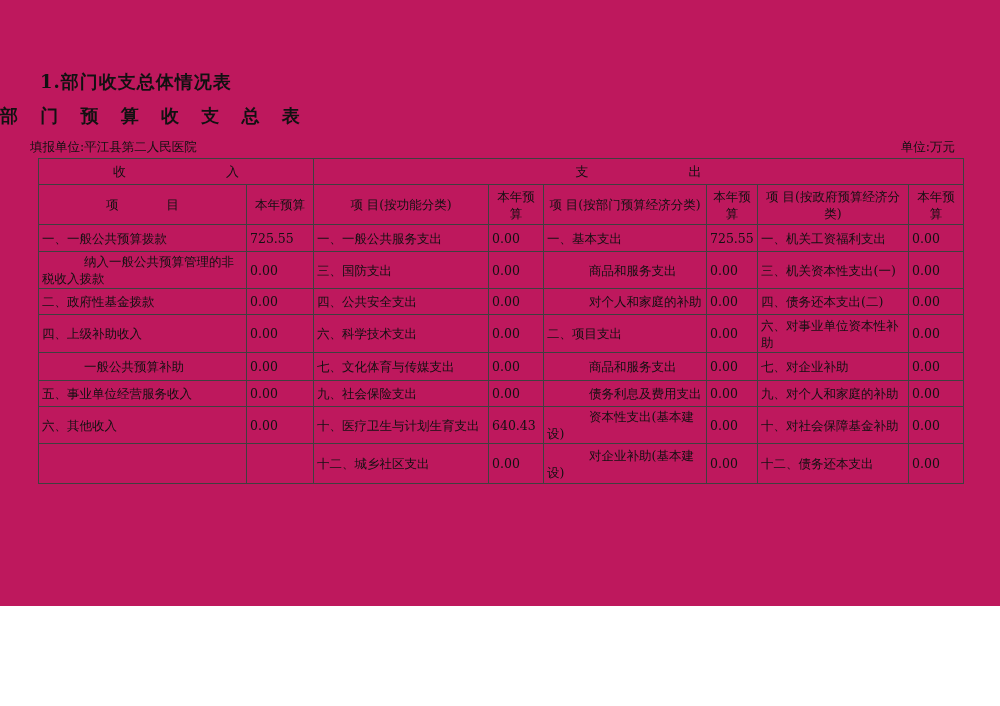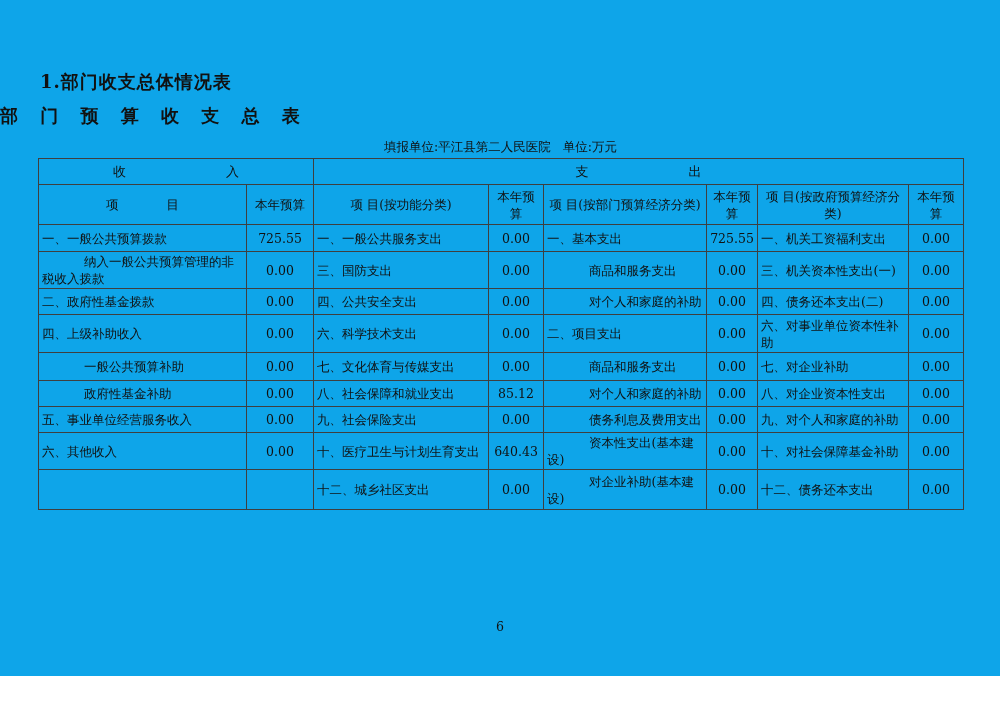--- a/index.html
+++ b/index.html
@@ -2,34 +2,34 @@
 <html><head>
 <meta charset="utf-8">
 <style>
   * { box-sizing: border-box; }
   html, body { margin: 0; padding: 0; background: #ffffff; }
   body {
     width: 1000px; height: 706px;
     font-family: "DejaVu Serif", "Liberation Serif", serif;
     color: #111111;
   }
-  .page { position: relative; width: 1000px; height: 676px; background: #0ea5e9; overflow: hidden; }
+  .page { position: relative; width: 1000px; height: 606px; background: #be185d; overflow: hidden; }
 
   .sec-title {
     position: absolute; left: 40px; top: 70px;
     font-size: 18px; font-weight: bold; letter-spacing: 1px;
   }
   .table-title {
     position: absolute; left: 0; top: 104px; width: 1000px;
     text-align: left; font-size: 18px; font-weight: bold;
     word-spacing: 14px; letter-spacing: 1px;
   }
   .info-line {
-    position: absolute; left: 38px; top: 139px; width: 925px;
-    display: flex; justify-content: center;
+    position: absolute; left: 30px; top: 139px; width: 925px;
+    display: flex; justify-content: space-between;
     font-size: 12.5px;
     gap: 12px;
   }
 
   table.budget {
     position: absolute; left: 38px; top: 158px;
     width: 925px; border-collapse: collapse; table-layout: fixed;
     border: 1.5px solid #3a3a3a;
   }
   table.budget td {
@@ -37,21 +37,21 @@
     font-size: 12.5px; line-height: 17px;
     padding: 1px 3px; vertical-align: middle;
     overflow: hidden;
   }
   tr.ghdr td { text-align: center; font-size: 13px; }
   tr.chdr td { text-align: center; font-size: 12.5px; padding: 1px 3px; }
   .spread { display: flex; justify-content: center; gap: 100px; }
   td.widesp { word-spacing: 44px; margin-top: 37px; }
   td.t { text-align: left; padding-left: 5px; padding-right: 4px; }
   td.ind { text-indent: 42px; padding-left: 3px; }
-  td.n { text-align: center; padding-right: 6px; }
+  td.n { text-align: left; padding-right: 6px; }
 
   .page-num {
     position: absolute; left: 0; top: 619px; width: 1000px;
     text-align: center; font-size: 12.5px;
   }
 </style>
 </head>
 <body>
 
 <div class="page">
@@ -145,30 +145,20 @@
         <td class="t ind">一般公共预算补助</td>
         <td class="n">0.00</td>
         <td class="t">七、文化体育与传媒支出</td>
         <td class="n">0.00</td>
         <td class="t ind">商品和服务支出</td>
         <td class="n">0.00</td>
         <td class="t">七、对企业补助</td>
         <td class="n">0.00</td>
       </tr>
       <tr style="height:26px">
-        <td class="t ind">政府性基金补助</td>
-        <td class="n">0.00</td>
-        <td class="t">八、社会保障和就业支出</td>
-        <td class="n">85.12</td>
-        <td class="t ind">对个人和家庭的补助</td>
-        <td class="n">0.00</td>
-        <td class="t">八、对企业资本性支出</td>
-        <td class="n">0.00</td>
-      </tr>
-      <tr style="height:26px">
         <td class="t">五、事业单位经营服务收入</td>
         <td class="n">0.00</td>
         <td class="t">九、社会保险支出</td>
         <td class="n">0.00</td>
         <td class="t ind">债务利息及费用支出</td>
         <td class="n">0.00</td>
         <td class="t">九、对个人和家庭的补助</td>
         <td class="n">0.00</td>
       </tr>
       <tr style="height:34px">

